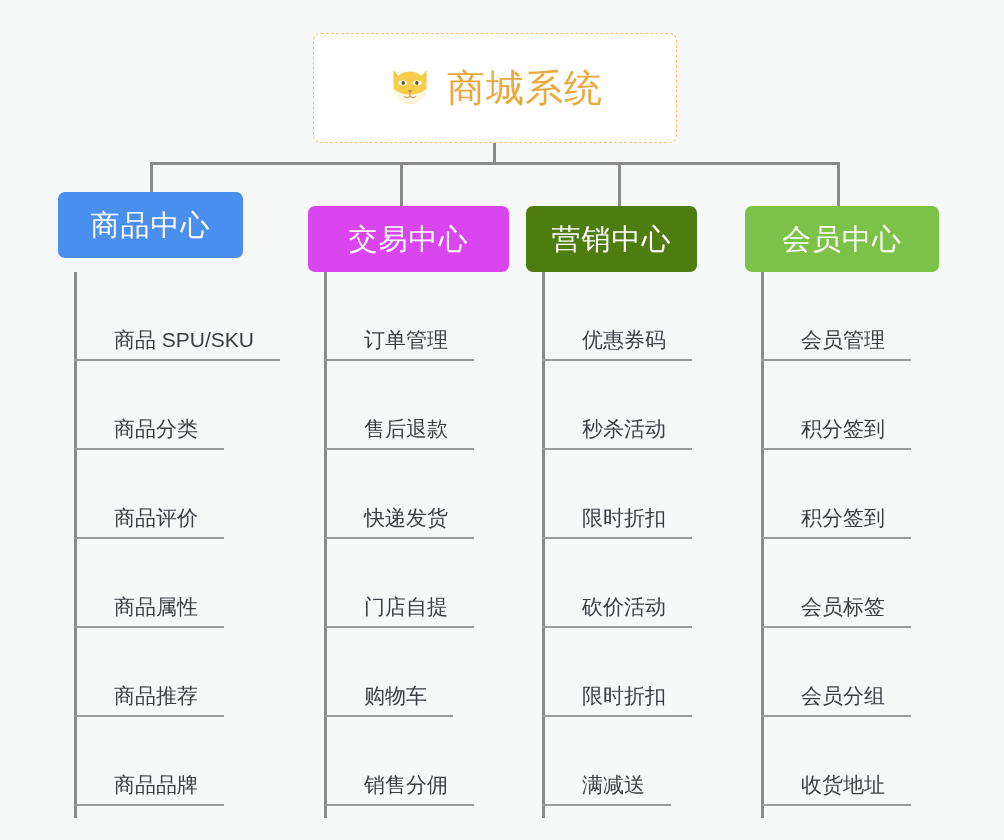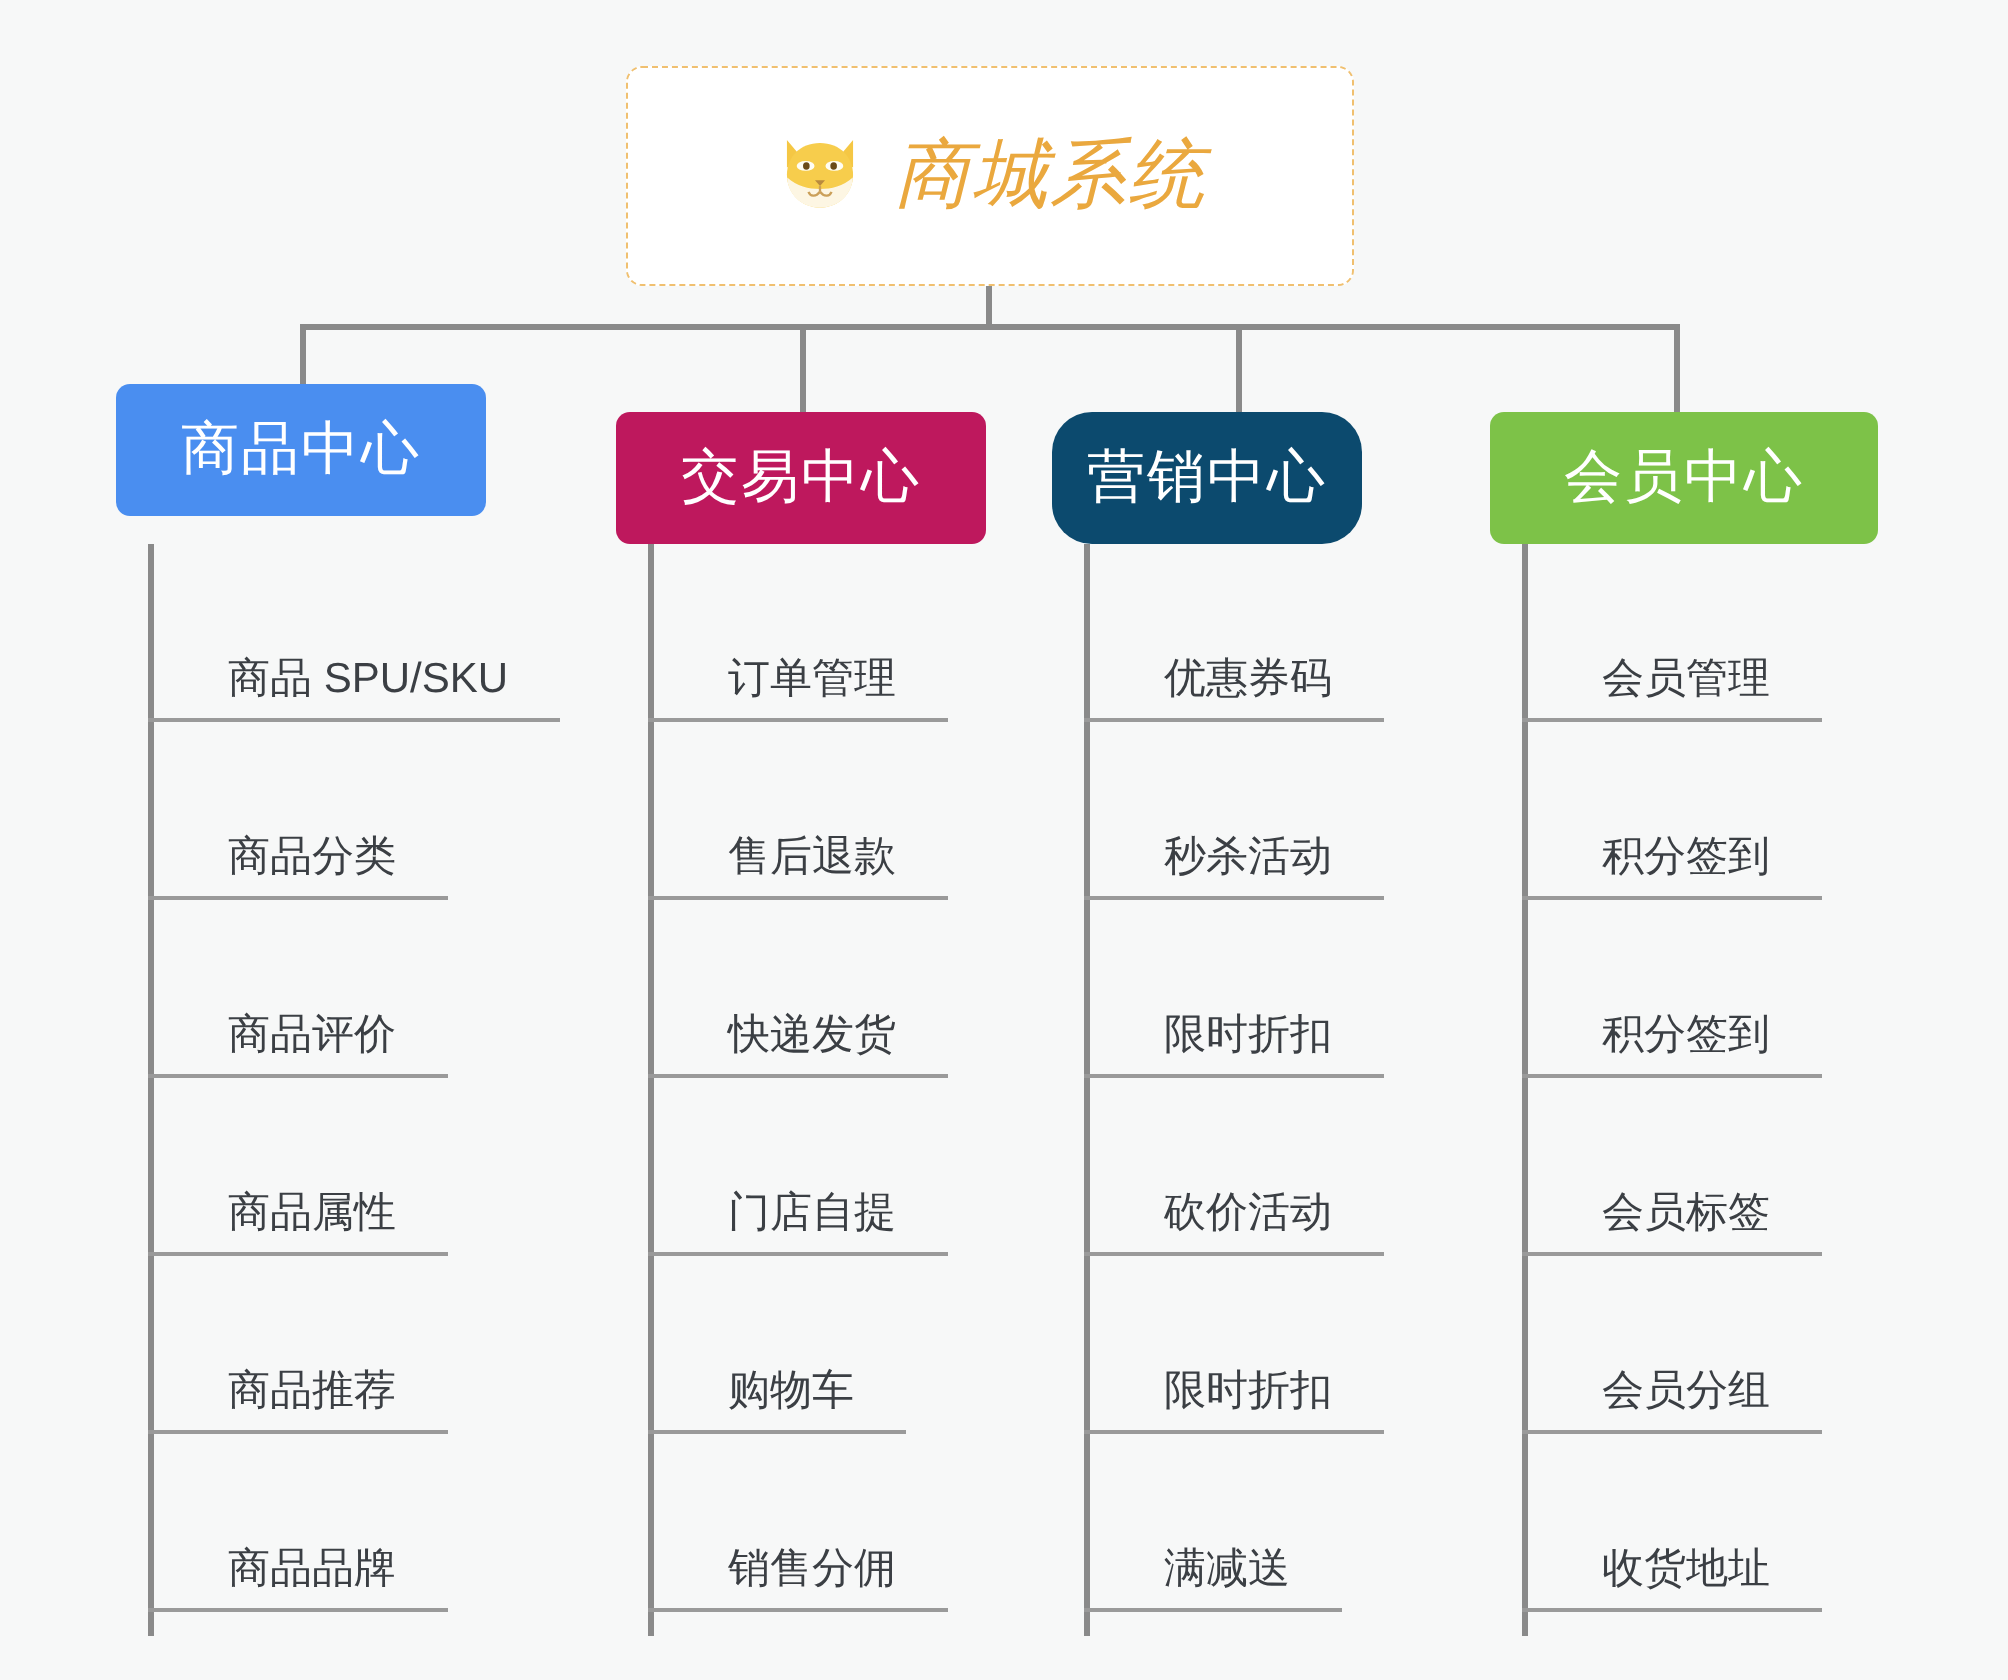--- a/index.html
+++ b/index.html
@@ -16,21 +16,20 @@
   .root-node{
     position:absolute;
     left:313px;top:33px;
     width:364px;height:110px;
     background:#ffffff;
     border:1.5px dashed #f0c070;
     border-radius:8px;
     box-sizing:border-box;
     display:flex;align-items:center;justify-content:center;
     gap:14px;
-    font-style:italic;
   }
   .root-emoji{
     width:46px;height:46px;display:block;flex:none;
   }
   .root-title{
     color:#eaa83e;
     font-size:38px;
     line-height:1;
     letter-spacing:1px;
     white-space:nowrap;
@@ -113,24 +112,24 @@
   <div class="rail rail-h" style="left: 150px; top: 162px; width: 690px; background: rgb(138, 138, 138);"></div>
 
   <div class="rail rail-v" style="left: 150px; top: 162px; height: 44px; background: rgb(138, 138, 138);"></div>
   <div class="rail rail-v" style="left: 400px; top: 162px; height: 44px; background: rgb(138, 138, 138);"></div>
   <div class="rail rail-v" style="left: 618px; top: 162px; height: 44px; background: rgb(138, 138, 138);"></div>
   <div class="rail rail-v" style="left: 837px; top: 162px; height: 44px; background: rgb(138, 138, 138);"></div>
 
   <div class="cat-node" style="left: 58px; top: 192px; width: 185px; background: rgb(74, 142, 240);">
     <span class="cat-label">商品中心</span>
   </div>
-  <div class="cat-node" style="left: 308px; top: 206px; width: 185px; background: #be185d;">
+  <div class="cat-node" style="left: 308px; top: 206px; width: 201px; background: #d946ef;">
     <span class="cat-label">交易中心</span>
   </div>
-  <div class="cat-node" style="left: 526px; top: 206px; width: 155px; background: #0c4a6e; border-radius: 20px;">
+  <div class="cat-node" style="left: 526px; top: 206px; width: 171px; background: #4d7c0f;">
     <span class="cat-label">营销中心</span>
   </div>
   <div class="cat-node" style="left: 745px; top: 206px; width: 194px; background: rgb(125, 194, 72);">
     <span class="cat-label">会员中心</span>
   </div>
 
   <div class="col" style="left:74px;">
     <div class="col-rail" style="height: 546px; background: rgb(138, 138, 138);"></div>
     <div class="leaf" style="top:0px;">
         <div class="leaf-inner"><span class="leaf-text">商品 SPU/SKU</span></div>

